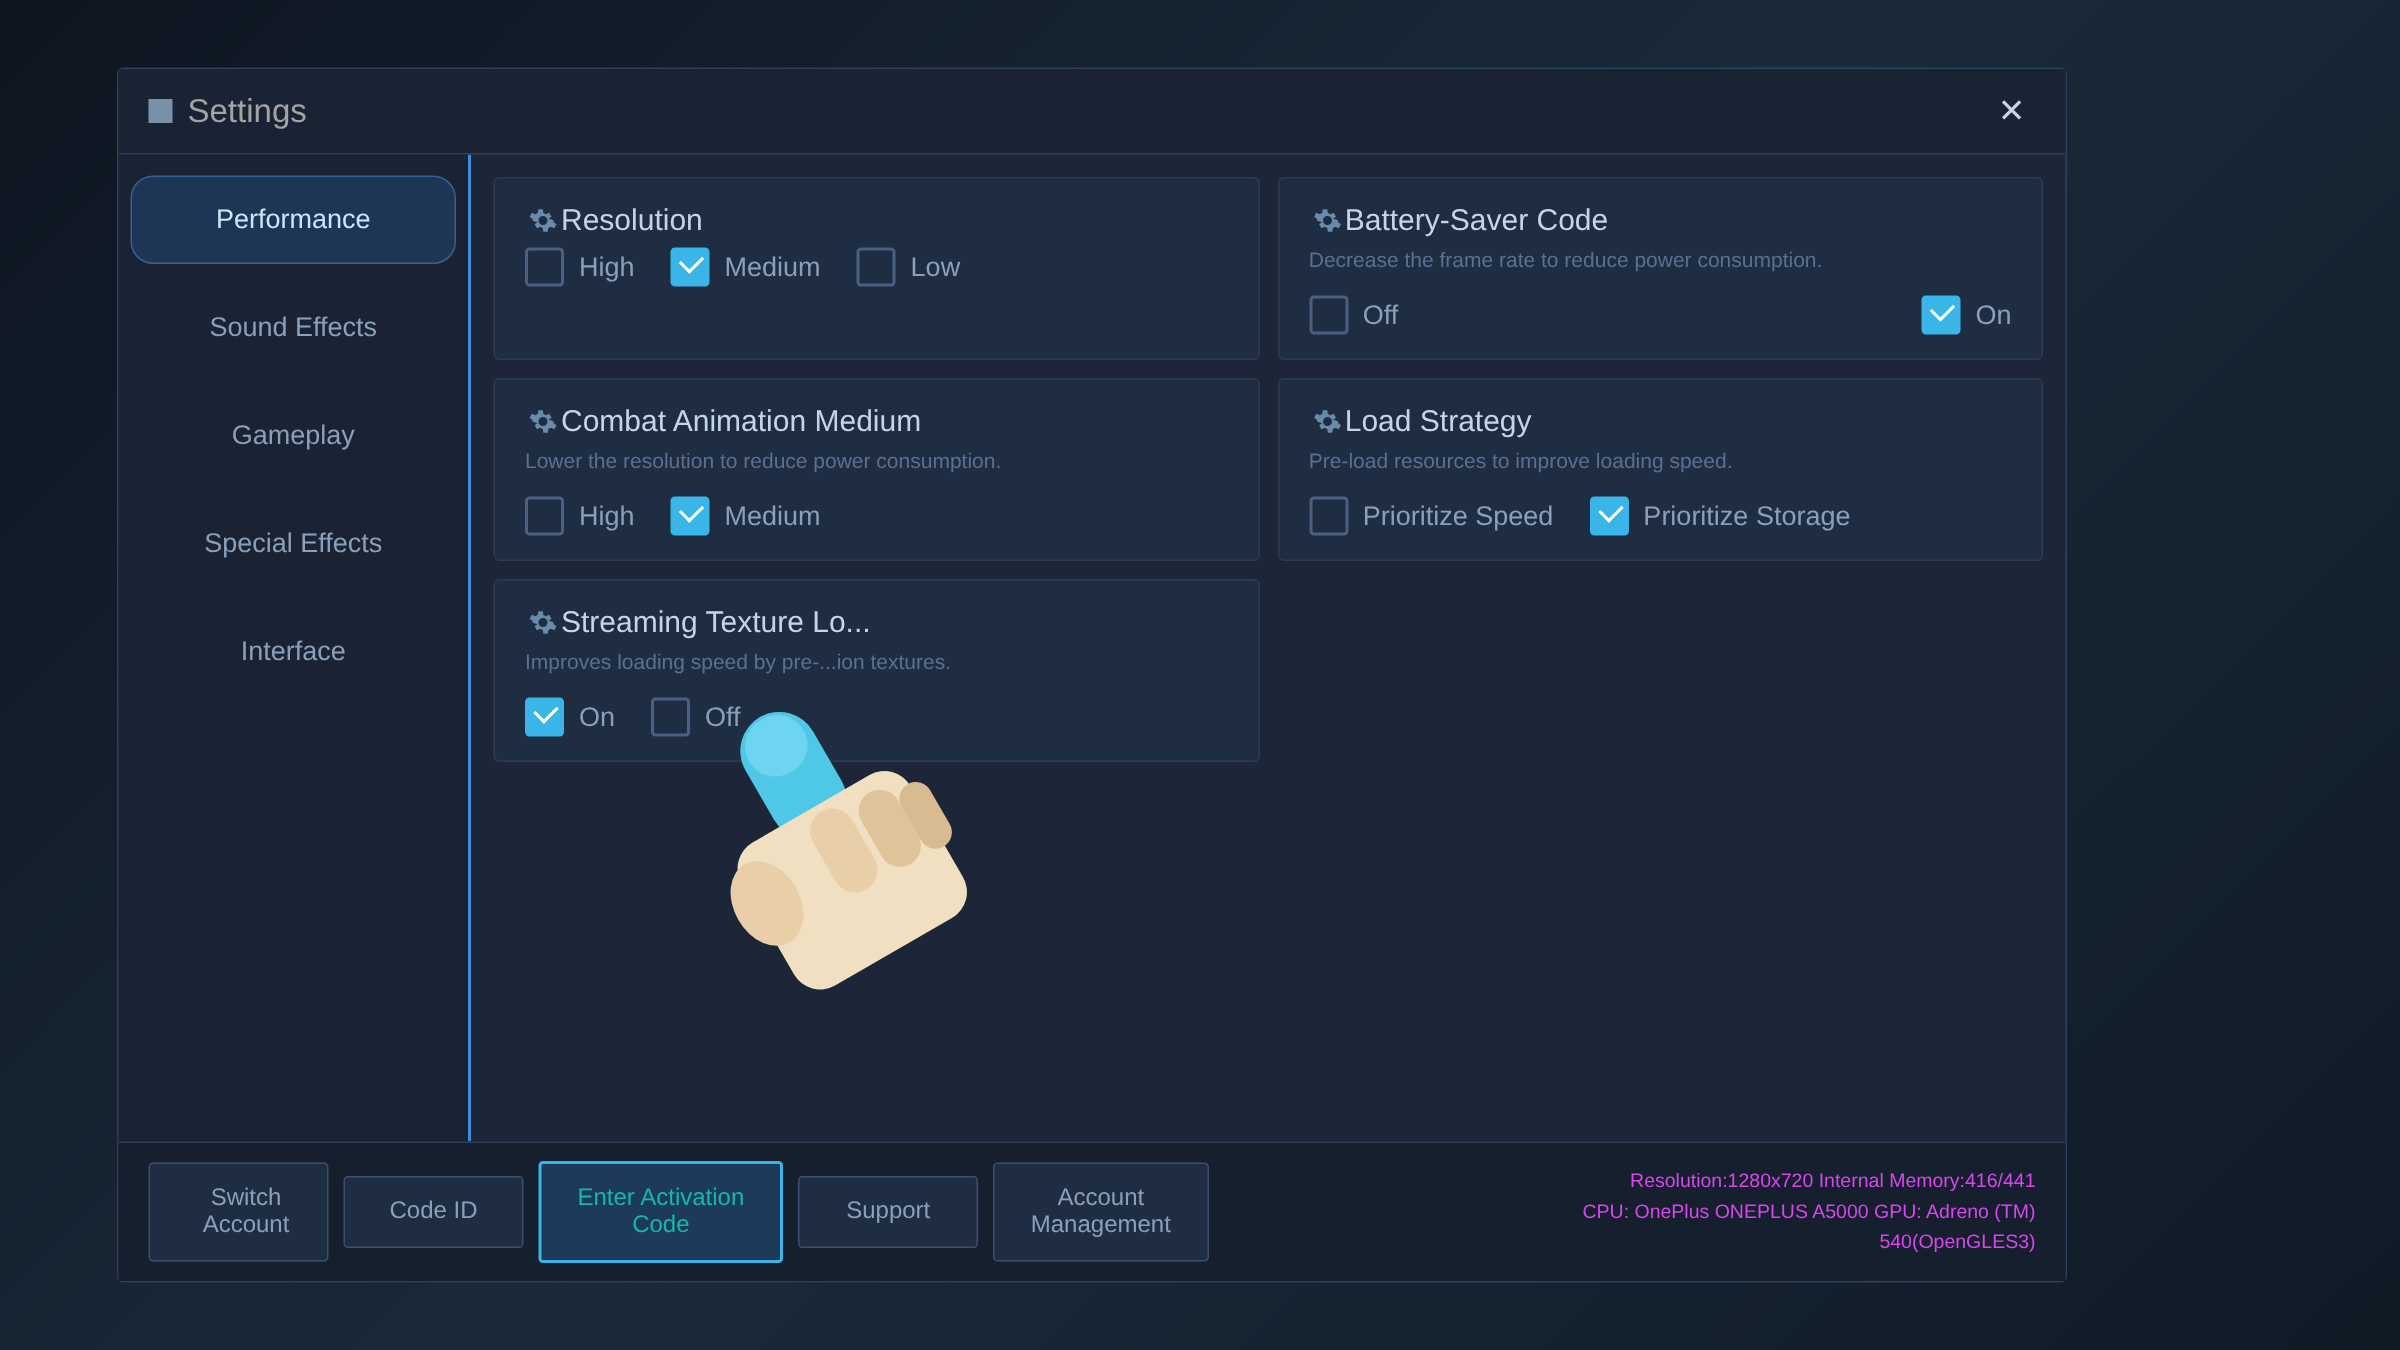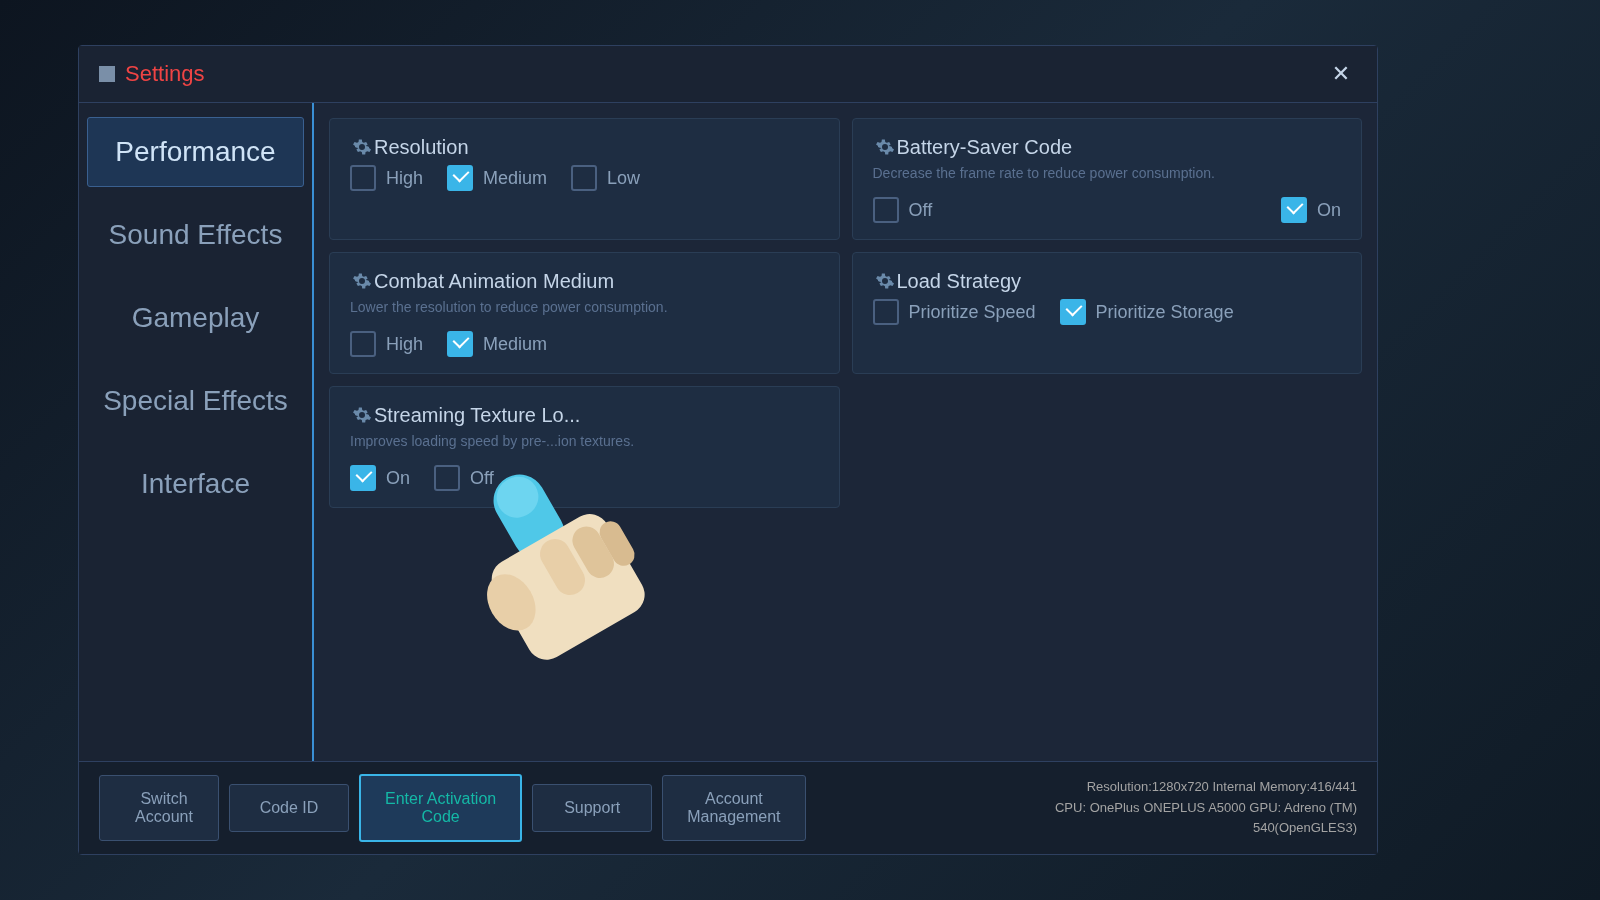--- a/index.html
+++ b/index.html
@@ -55,21 +55,21 @@
     .title-icon {
       width: 16px;
       height: 16px;
       background: #7a8fa8;
       display: flex;
       align-items: center;
       justify-content: center;
     }
 
     .title-text {
-      color: #ef4444;
+      color: #a3a3a3;
       font-size: 22px;
       font-weight: 500;
     }
 
     .close-btn {
       color: #c5d5e8;
       font-size: 22px;
       cursor: pointer;
       width: 32px;
       height: 32px;
@@ -93,25 +93,25 @@
       display: flex;
       flex-direction: column;
       padding: 10px 0;
       gap: 5px;
     }
 
     .sidebar-item {
       margin: 4px 8px;
       padding: 18px 12px;
       color: #8aa0ba;
-      font-size: 28px;
+      font-size: 18px;
       font-weight: 500;
       text-align: center;
       cursor: pointer;
-      border-radius: 3px;
+      border-radius: 15px;
       border: 1px solid transparent;
     }
 
     .sidebar-item.active {
       background: #1e3655;
       color: #d0e4f7;
       border: 1px solid #3a6090;
     }
 
     
@@ -222,21 +222,21 @@
     }
 
     .bottom-btn.active {
       background: #1e3a5a;
       border: 2px solid #3ab5e8;
       color: #14b8a6;
     }
 
     .system-info {
       margin-left: auto;
-      color: #a3a3a3;
+      color: #d946ef;
       font-size: 13px;
       text-align: right;
       line-height: 1.6;
     }
 
     
     .cursor-overlay {
       position: absolute;
       left: 470px;
       top: 440px;
@@ -348,20 +348,21 @@
         </div>
       </div>
 
       <div class="setting-card">
         <div class="card-header">
           <svg class="gear-icon" viewBox="0 0 24 24" fill="#6a8aaa">
             <path d="M12 15a3 3 0 100-6 3 3 0 000 6zm7.07-3a7 7 0 01-.06.93l2 1.56-1.5 2.6-2.33-.94a7 7 0 01-1.61.93l-.36 2.48h-3l-.36-2.48a7 7 0 01-1.61-.93l-2.33.94-1.5-2.6 2-1.56A7 7 0 015 12a7 7 0 01.06-.93l-2-1.56 1.5-2.6 2.33.94A7 7 0 018.5 6.92L8.86 4.44h3l.36 2.48a7 7 0 011.61.93l2.33-.94 1.5 2.6-2 1.56A7 7 0 0119.07 12z"></path>
           </svg>
           <span class="card-title">Load Strategy</span>
         </div>
+        <div class="card-desc">Pre-load resources to improve loading speed.</div>
         <div class="card-options">
           <div class="option-item">
             <div class="checkbox"></div>
             <span>Prioritize Speed</span>
           </div>
           <div class="option-item">
             <div class="checkbox checked"></div>
             <span>Prioritize Storage</span>
           </div>
         </div>

